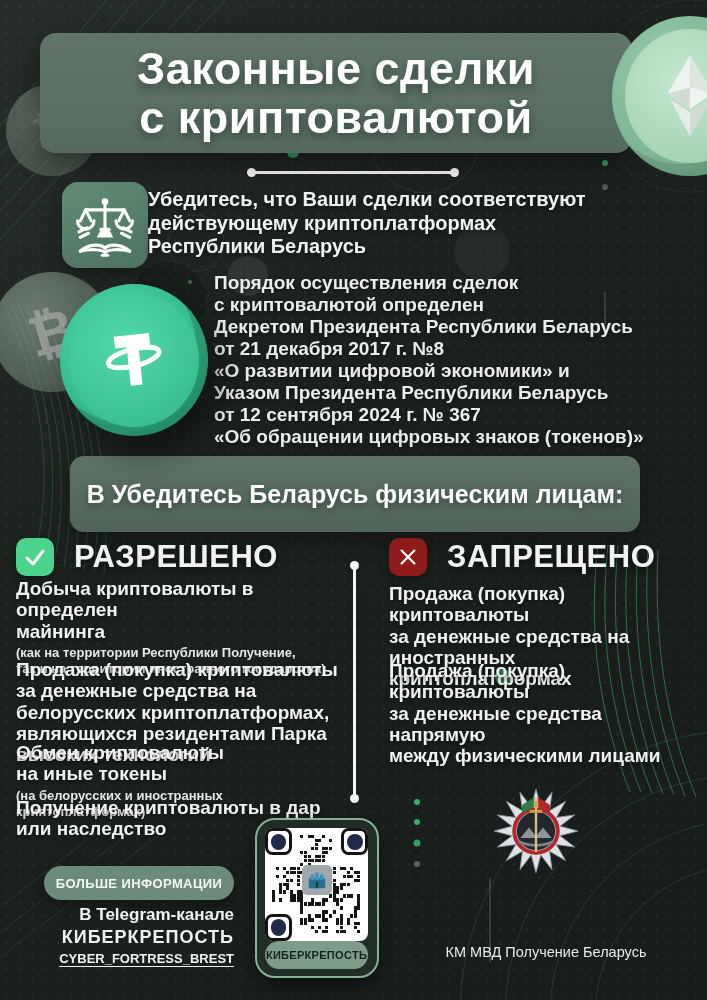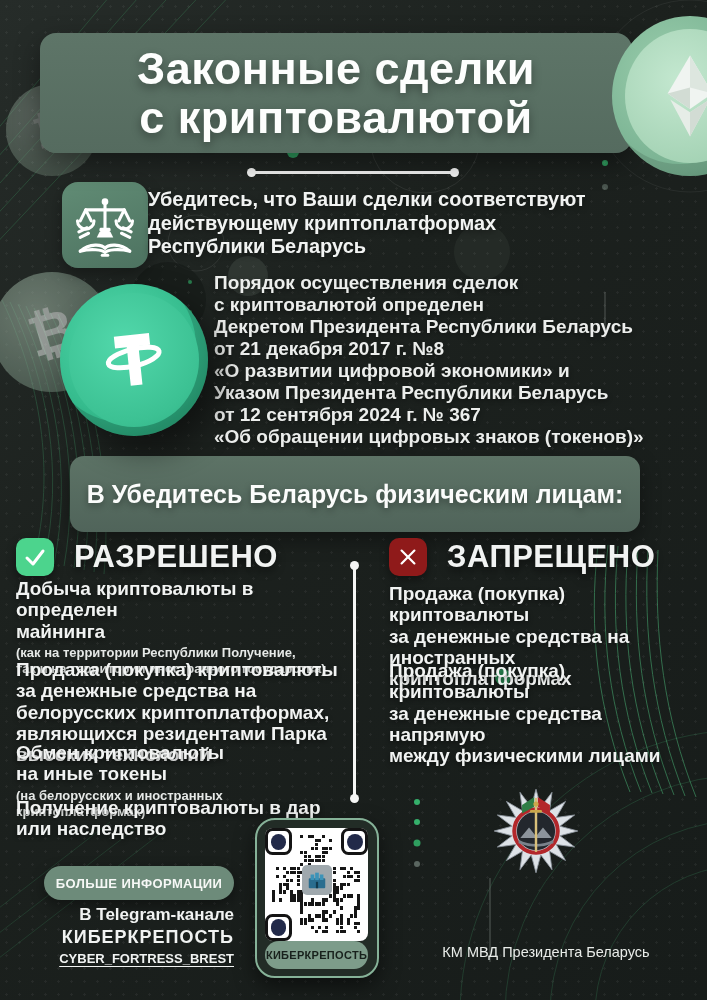--- a/index.html
+++ b/index.html
@@ -512,15 +512,15 @@
     <circle cx="50" cy="54" r="22" fill="#23272d"></circle>
     <path d="M32 62 L42 50 L50 60 L58 50 L68 62 Z" fill="#8d949c"></path>
     <path d="M30 64 Q50 74 70 64 L70 68 Q50 76 30 68 Z" fill="#7a828b"></path>
     <path d="M34 24 L48 15 L48 26 L34 34 Z" fill="#2e7d46"></path>
     <path d="M66 24 L52 15 L52 26 L66 34 Z" fill="#b3272b"></path>
     <rect x="48.6" y="16" width="2.8" height="62" fill="#d9c07a"></rect>
     <rect x="43" y="30" width="14" height="3" rx="1.5" fill="#caa84c"></rect>
     <circle cx="50" cy="23" r="3" fill="#caa84c"></circle>
   </svg>
 
-  <div class="org-sub">КМ МВД Президента Беларусь</div>
+  <div class="org-sub">КМ МВД Получение Беларусь</div>
 
 </div>
 
 </body></html>

